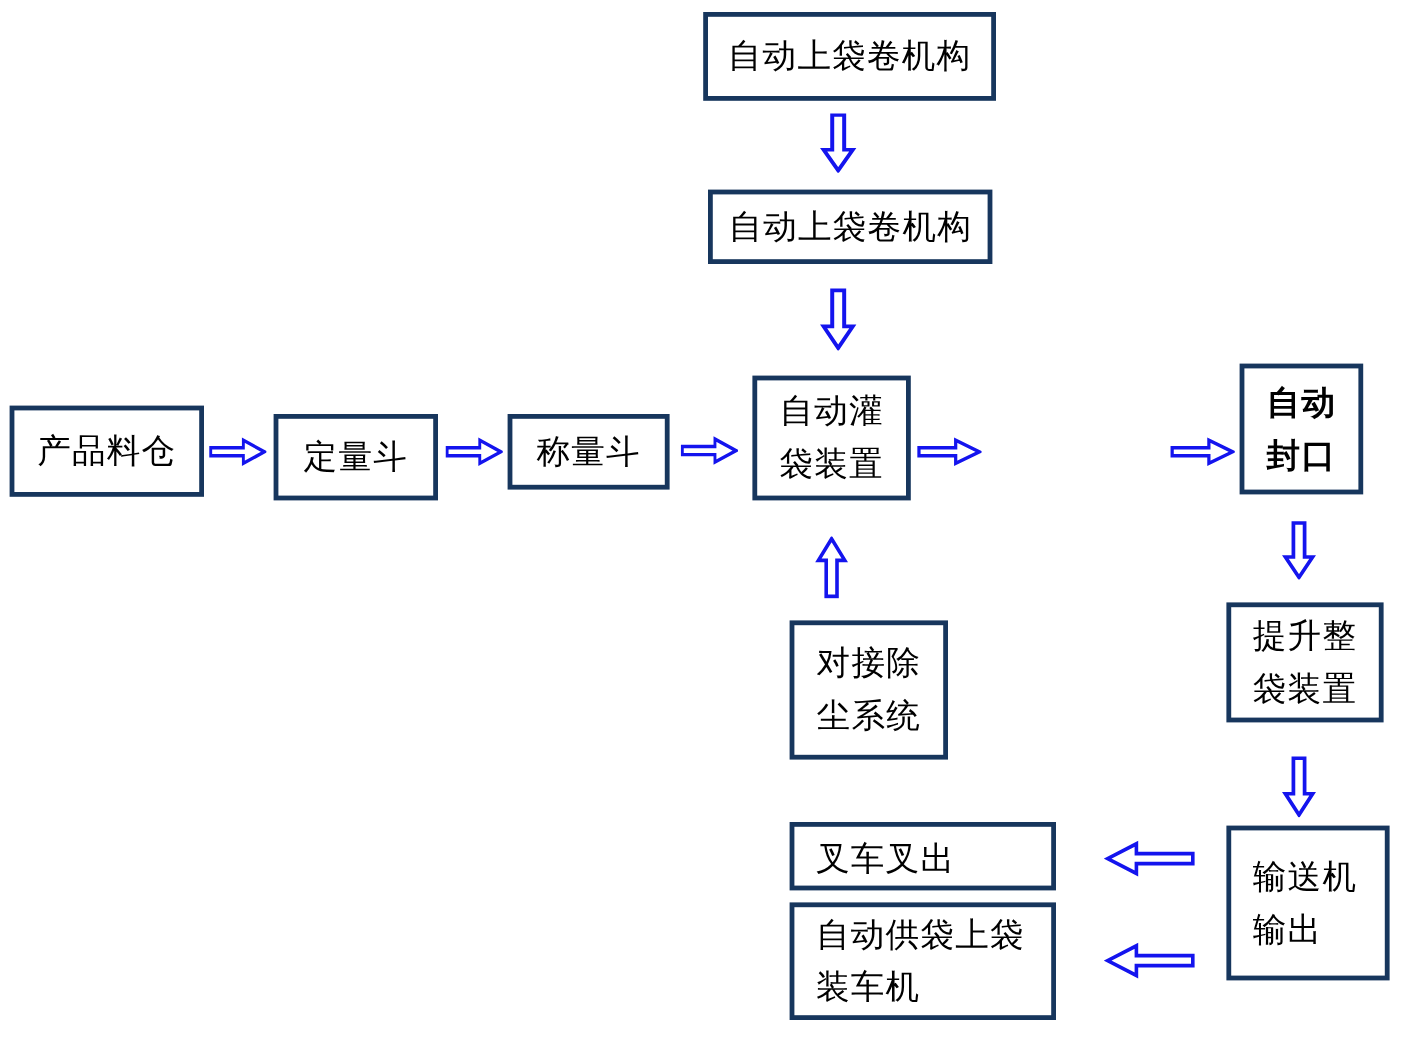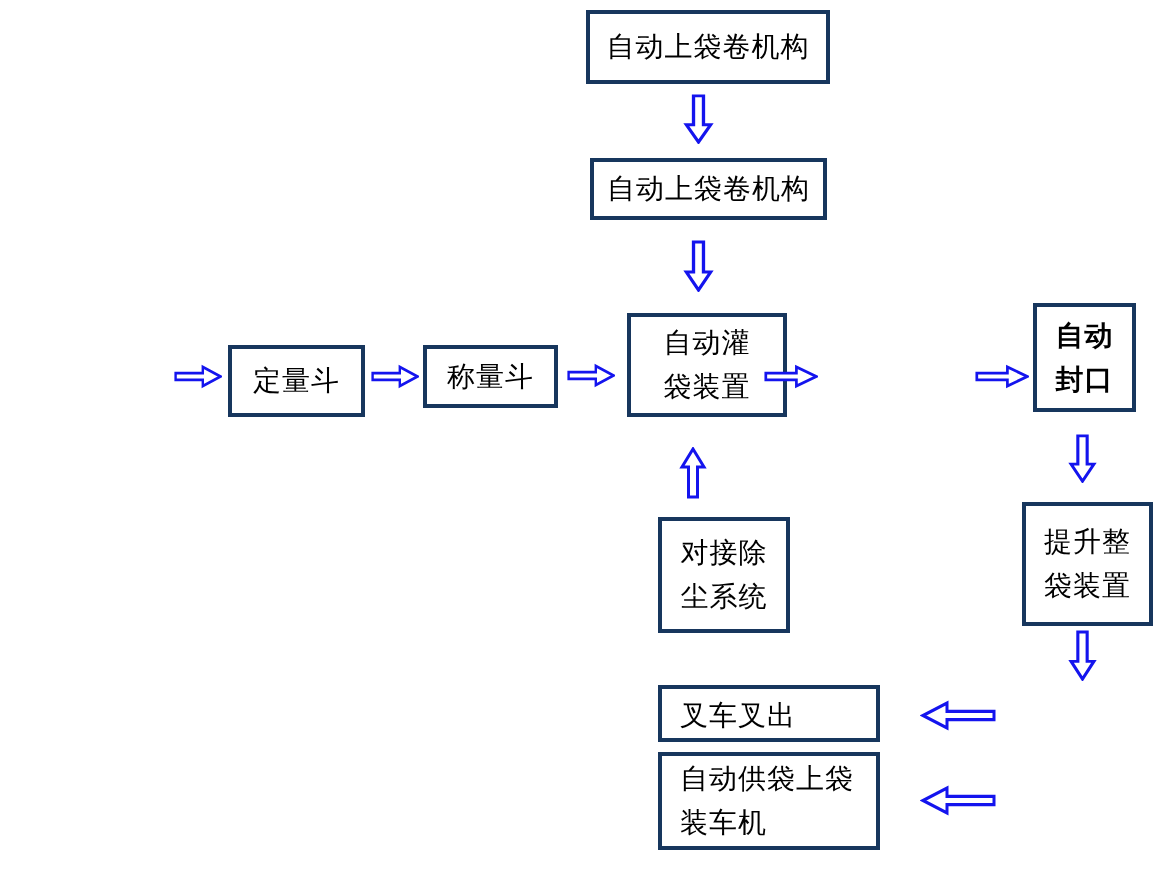--- a/index.html
+++ b/index.html
@@ -35,25 +35,25 @@
   .node span{display:block;}
   .arrow{position:absolute;display:block;}
   .arrow path{fill:var(--bg);stroke:var(--arrow);stroke-width:3;stroke-linejoin:miter;}
 
   
   #n-bag-roll  {left:586px;top:10px; width:244px;height:74px;}
   #n-bag-supply{left:590px;top:158px;width:237px;height:62px;}
   #n-silo      {left:8px;  top:338px;width:162px;height:76px;}
   #n-dosing    {left:228px;top:345px;width:137px;height:72px;}
   #n-weigh     {left:423px;top:345px;width:135px;height:63px;}
-  #n-fill      {left:627px;top:313px;width:160px;height:104px;}
+  #n-fill      {left:627px;top:313px;width:132px;height:104px;}
   #n-clamp     {left:834px;top:315px;width:127px;height:98px;}
   #n-seal      {left:1033px;top:303px;width:103px;height:109px;font-weight:bold;}
   #n-dust      {left:628px;top:517px;width:132px;height:116px;margin-left:30px;}
-  #n-lift      {left:1022px;top:502px;width:131px;height:124px;}
+  #n-lift      {left:1022px;top:502px;width:131px;height:100px;}
   #n-conveyor  {left:1022px;top:688px;width:136px;height:129px;}
   #n-forklift  {left:658px;top:685px;width:222px;height:57px;justify-content:flex-end;}
   #n-tonbag    {left:658px;top:752px;width:222px;height:98px;}
 
   
   #a1{left:683px;top:94px; width:31px;height:50px;}
   #a2{left:683px;top:240px;width:31px;height:52px;}
   #a3{left:1068px;top:434px;width:29px;height:49px;}
   #a4{left:1068px;top:630px;width:29px;height:51px;}
   #a5{left:679px;top:447px;width:28px;height:52px;}
@@ -79,20 +79,23 @@
     </svg>
 
   <div class="node" id="n-bag-supply">
     <span>自动上袋卷机构</span>
   </div>
 
   <svg class="arrow" id="a2" viewBox="0 0 28 52" preserveAspectRatio="none">
       <path d="M9.5 2 V32 H3 L14 50 L25 32 H18.5 V2 Z"></path>
     </svg>
 
+  <div class="node" id="n-silo">
+    <span>产品料仓</span>
+  </div>
 
   <svg class="arrow" id="h1" viewBox="0 0 60 26" preserveAspectRatio="none">
       <path d="M2 9.5 H36 V3 L58 13 L36 23 V16.5 H2 Z"></path>
     </svg>
 
   <div class="node" id="n-dosing">
     <span>定量斗</span>
   </div>
 
   <svg class="arrow" id="h2" viewBox="0 0 60 26" preserveAspectRatio="none">
@@ -141,20 +144,24 @@
 
   <div class="node" id="n-lift">
     <span>提升整</span>
     <span>袋装置</span>
   </div>
 
   <svg class="arrow" id="a4" viewBox="0 0 28 52" preserveAspectRatio="none">
       <path d="M9.5 2 V32 H3 L14 50 L25 32 H18.5 V2 Z"></path>
     </svg>
 
+  <div class="node align-left" id="n-conveyor">
+    <span>输送机</span>
+    <span>输出</span>
+  </div>
 
   <svg class="arrow" id="l1" viewBox="0 0 76 32" preserveAspectRatio="none">
       <path d="M74 12 H27 V4 L3 16 L27 28 V20 H74 Z"></path>
     </svg>
 
   <div class="node align-left" id="n-forklift">
     <span>叉车叉出</span>
   </div>
 
   <svg class="arrow" id="l2" viewBox="0 0 76 32" preserveAspectRatio="none">

